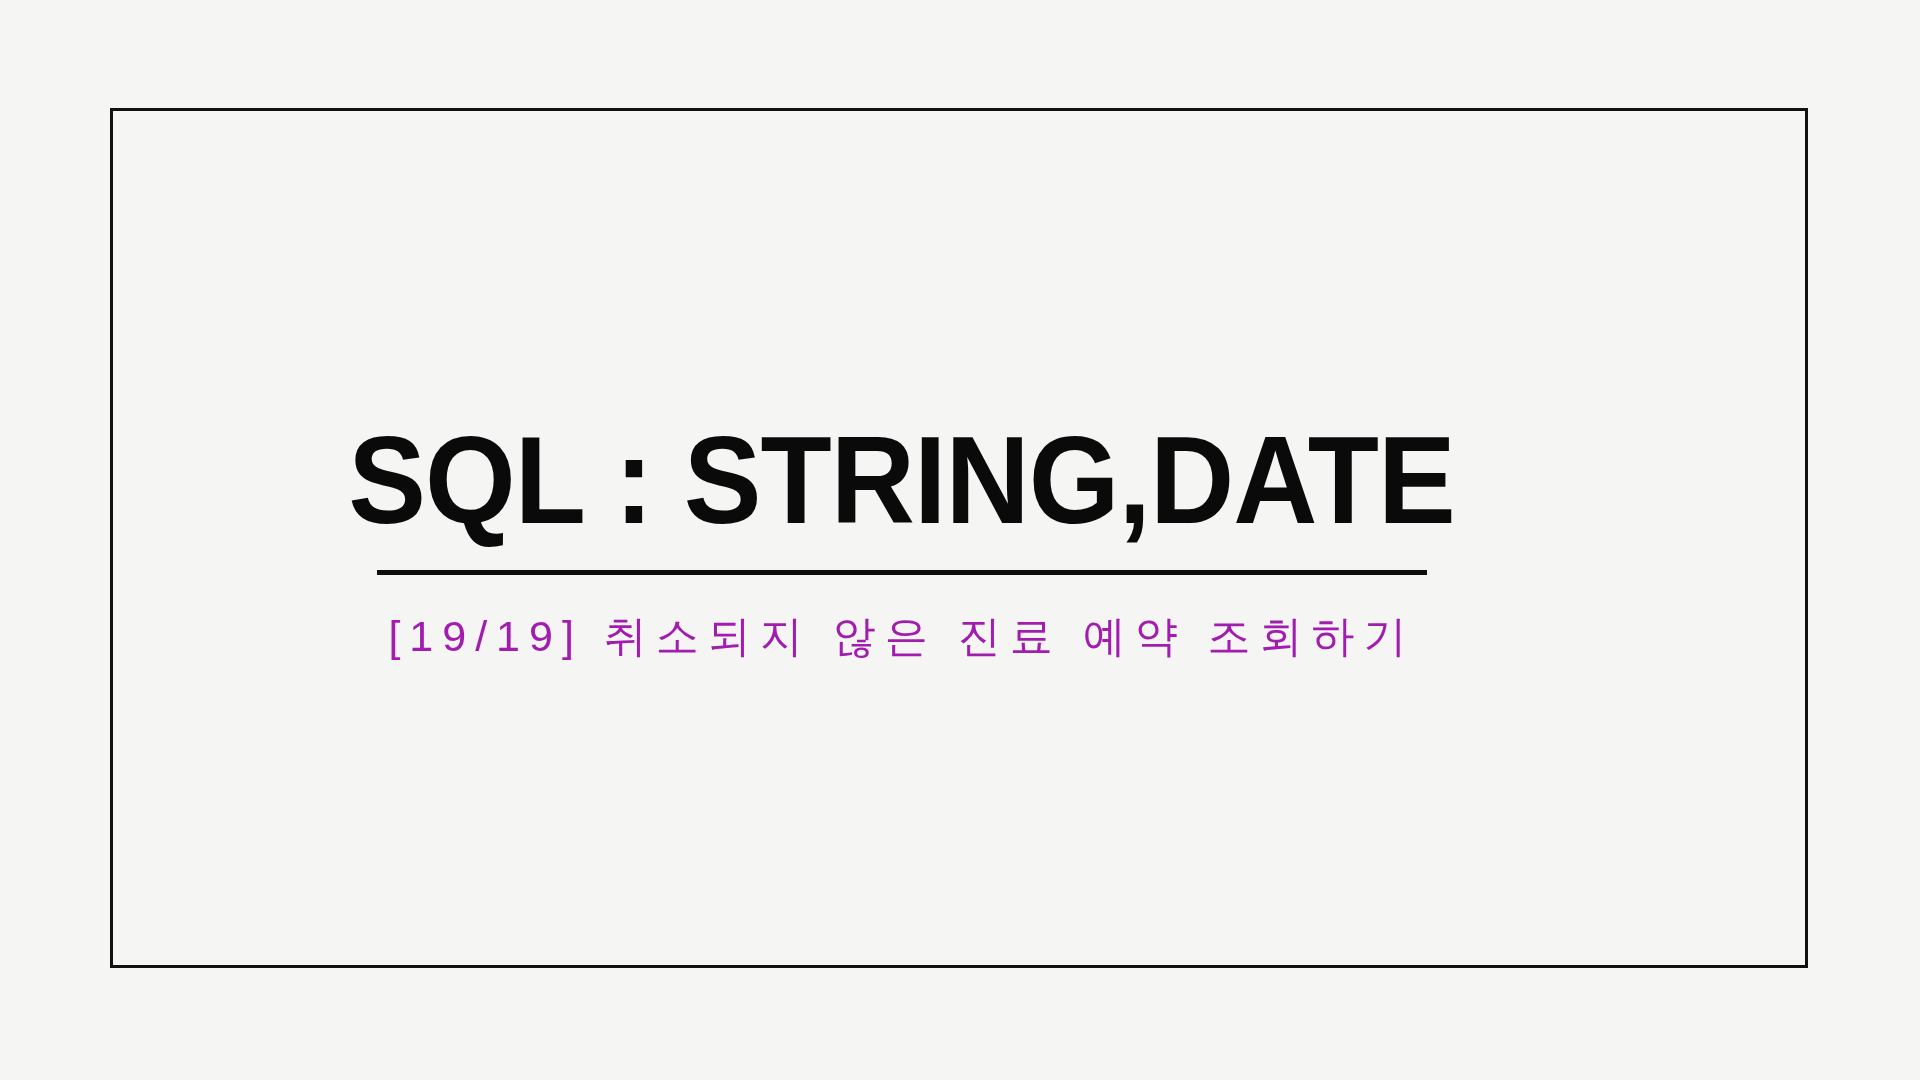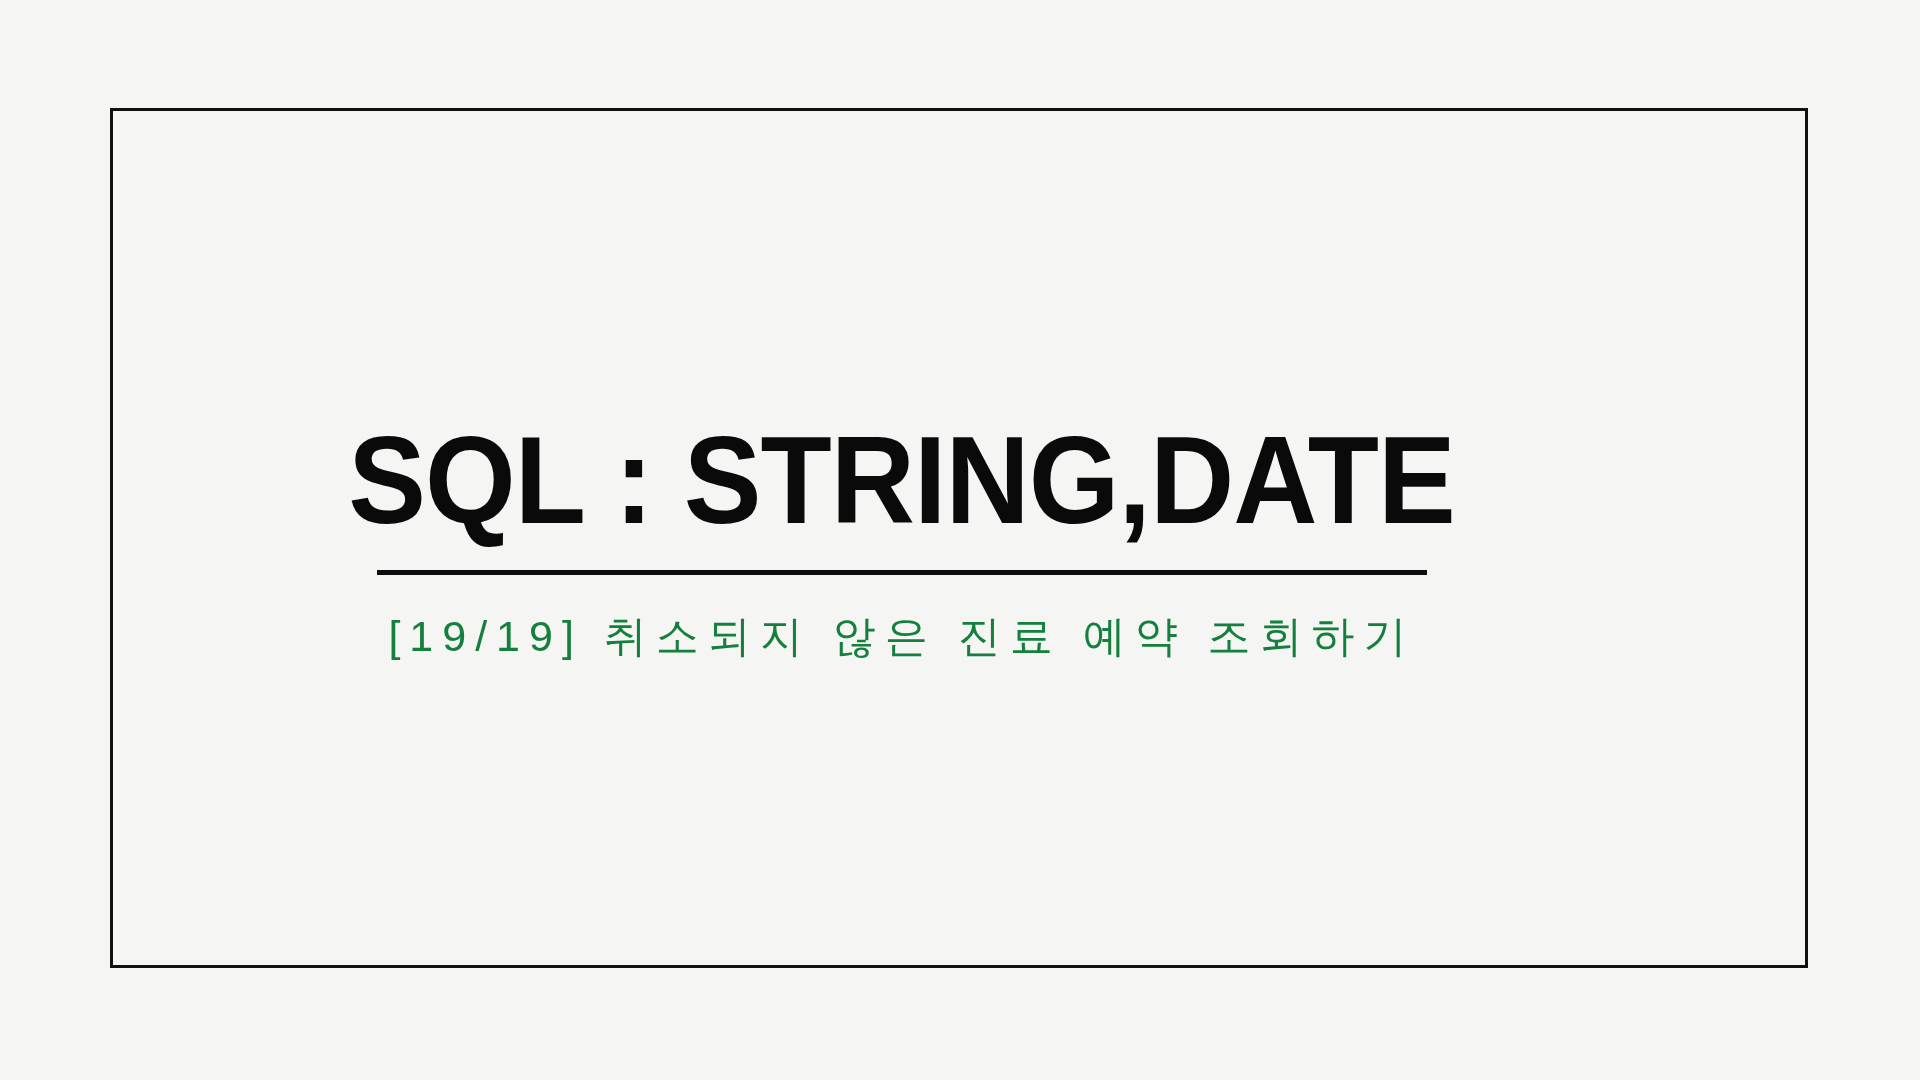--- a/index.html
+++ b/index.html
@@ -67,21 +67,21 @@
     height: 5px;
     background: #0d0d0d;
     margin-top: 28px;
     margin-bottom: 0;
   }
 
   #subtitle {
     font-family: "Liberation Sans", "DejaVu Sans", sans-serif;
     font-size: 43px;
     font-weight: 400;
-    color: #15803d;
+    color: #a21caf;
     letter-spacing: 9px;
     white-space: nowrap;
     text-align: center;
     margin-top: 36px;
     line-height: 1.2;
   }
 </style>
 </head>
 <body>
 

